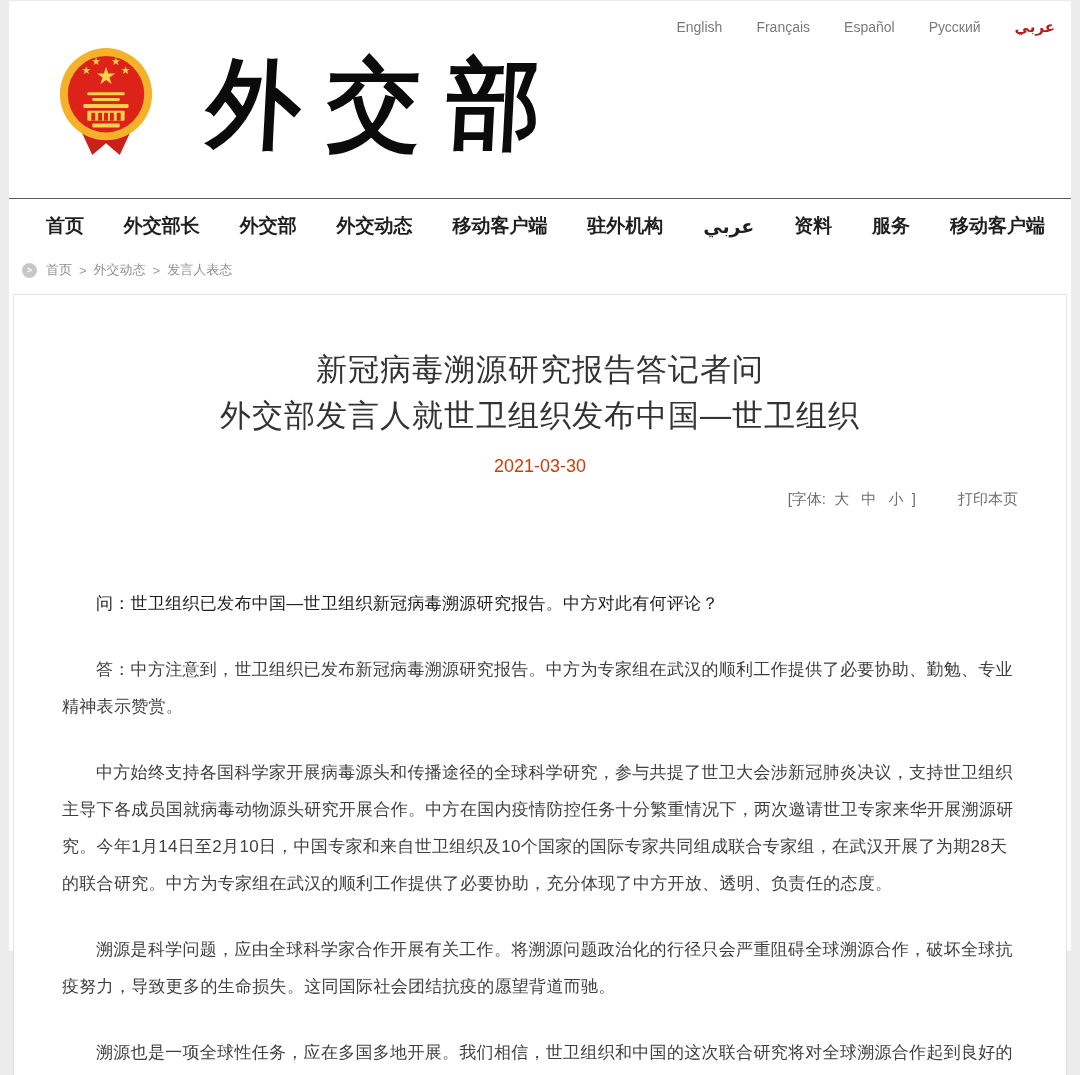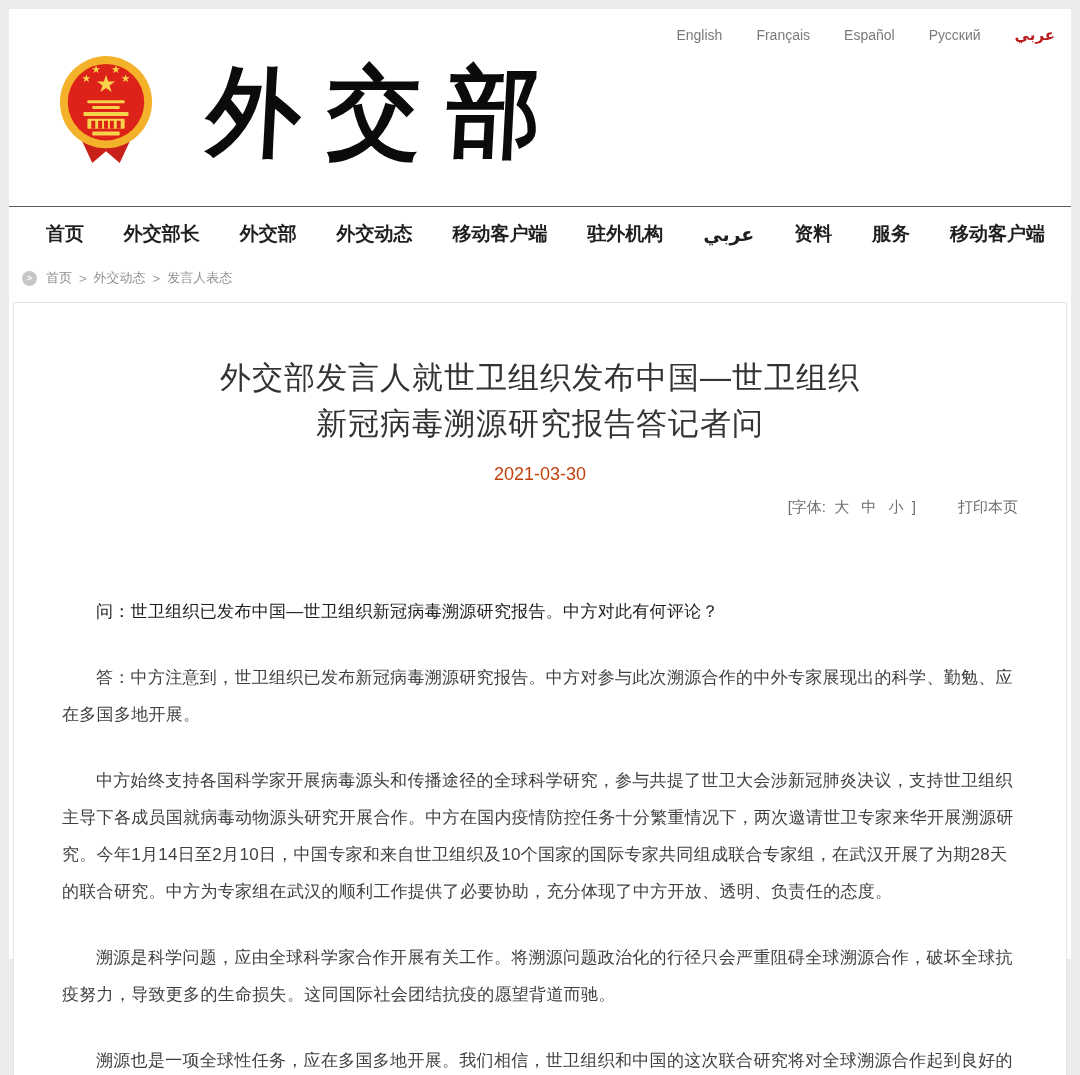--- a/index.html
+++ b/index.html
@@ -1,21 +1,21 @@
 <!DOCTYPE html>
 <html><head>
 <meta charset="utf-8">
 <style>
   * { box-sizing: border-box; margin: 0; padding: 0; }
   html, body {
     width: 1080px; height: 1075px; overflow: hidden;
     background: #ececec;
     font-family: "Liberation Sans", "DejaVu Sans", sans-serif;
   }
-  .site { margin: 9px 9px; background: #fff; height: 950px; }
+  .site { margin: 1px 9px; background: #fff; height: 950px; }
 
   
   .header { position: relative; height: 197px; background: #fff; }
   .lang-bar { position: absolute; top: 17px; right: 16px; display: flex; align-items: center; }
   .lang-item {
     color: #7a7a7a; font-size: 14px; margin-left: 34px; text-decoration: none; cursor: pointer;
   }
   .lang-item.arabic { color: #b91c1c; font-weight: bold; font-size: 15px; }
   .logo-row { position: absolute; top: 44px; left: 48px; display: flex; align-items: center; cursor: pointer; }
   .calligraphy {
@@ -138,37 +138,37 @@
     <a class="bc-link">首页</a>
     <span class="bc-sep">&gt;</span>
     <a class="bc-link">外交动态</a>
     <span class="bc-sep">&gt;</span>
     <a class="bc-link">发言人表态</a>
   </div>
 
   <div class="content">
 
     <h1 class="article-title">
+      <span style="display:block">新冠病毒溯源研究报告答记者问</span>
       <span style="display:block">外交部发言人就世卫组织发布中国—世卫组织</span>
-      <span style="display:block">新冠病毒溯源研究报告答记者问</span>
     </h1>
 
     <div class="article-date">2021-03-30</div>
 
     <div class="article-toolbar">
       <span>[字体:</span>
       <a class="tool fsz">大</a>
       <a class="tool fsz">中</a>
       <a class="tool fsz">小</a>
       <span>]</span>
       <a class="tool print">打印本页</a>
     </div>
 
     <div class="article-body">
       <p class="q">问：世卫组织已发布中国—世卫组织新冠病毒溯源研究报告。中方对此有何评论？</p>
-      <p>答：中方注意到，世卫组织已发布新冠病毒溯源研究报告。中方对参与此次溯源合作的中外专家展现出的科学、勤勉、应在多国多地开展。</p>
+      <p>答：中方注意到，世卫组织已发布新冠病毒溯源研究报告。中方为专家组在武汉的顺利工作提供了必要协助、勤勉、专业精神表示赞赏。</p>
       <p>中方始终支持各国科学家开展病毒源头和传播途径的全球科学研究，参与共提了世卫大会涉新冠肺炎决议，支持世卫组织主导下各成员国就病毒动物源头研究开展合作。中方在国内疫情防控任务十分繁重情况下，两次邀请世卫专家来华开展溯源研究。今年1月14日至2月10日，中国专家和来自世卫组织及10个国家的国际专家共同组成联合专家组，在武汉开展了为期28天的联合研究。中方为专家组在武汉的顺利工作提供了必要协助，充分体现了中方开放、透明、负责任的态度。</p>
       <p>溯源是科学问题，应由全球科学家合作开展有关工作。将溯源问题政治化的行径只会严重阻碍全球溯源合作，破坏全球抗疫努力，导致更多的生命损失。这同国际社会团结抗疫的愿望背道而驰。</p>
       <p>溯源也是一项全球性任务，应在多国多地开展。我们相信，世卫组织和中国的这次联合研究将对全球溯源合作起到良好的促进作用。</p>
     </div>
 
   </div>
 </div>
 
 </body></html>

